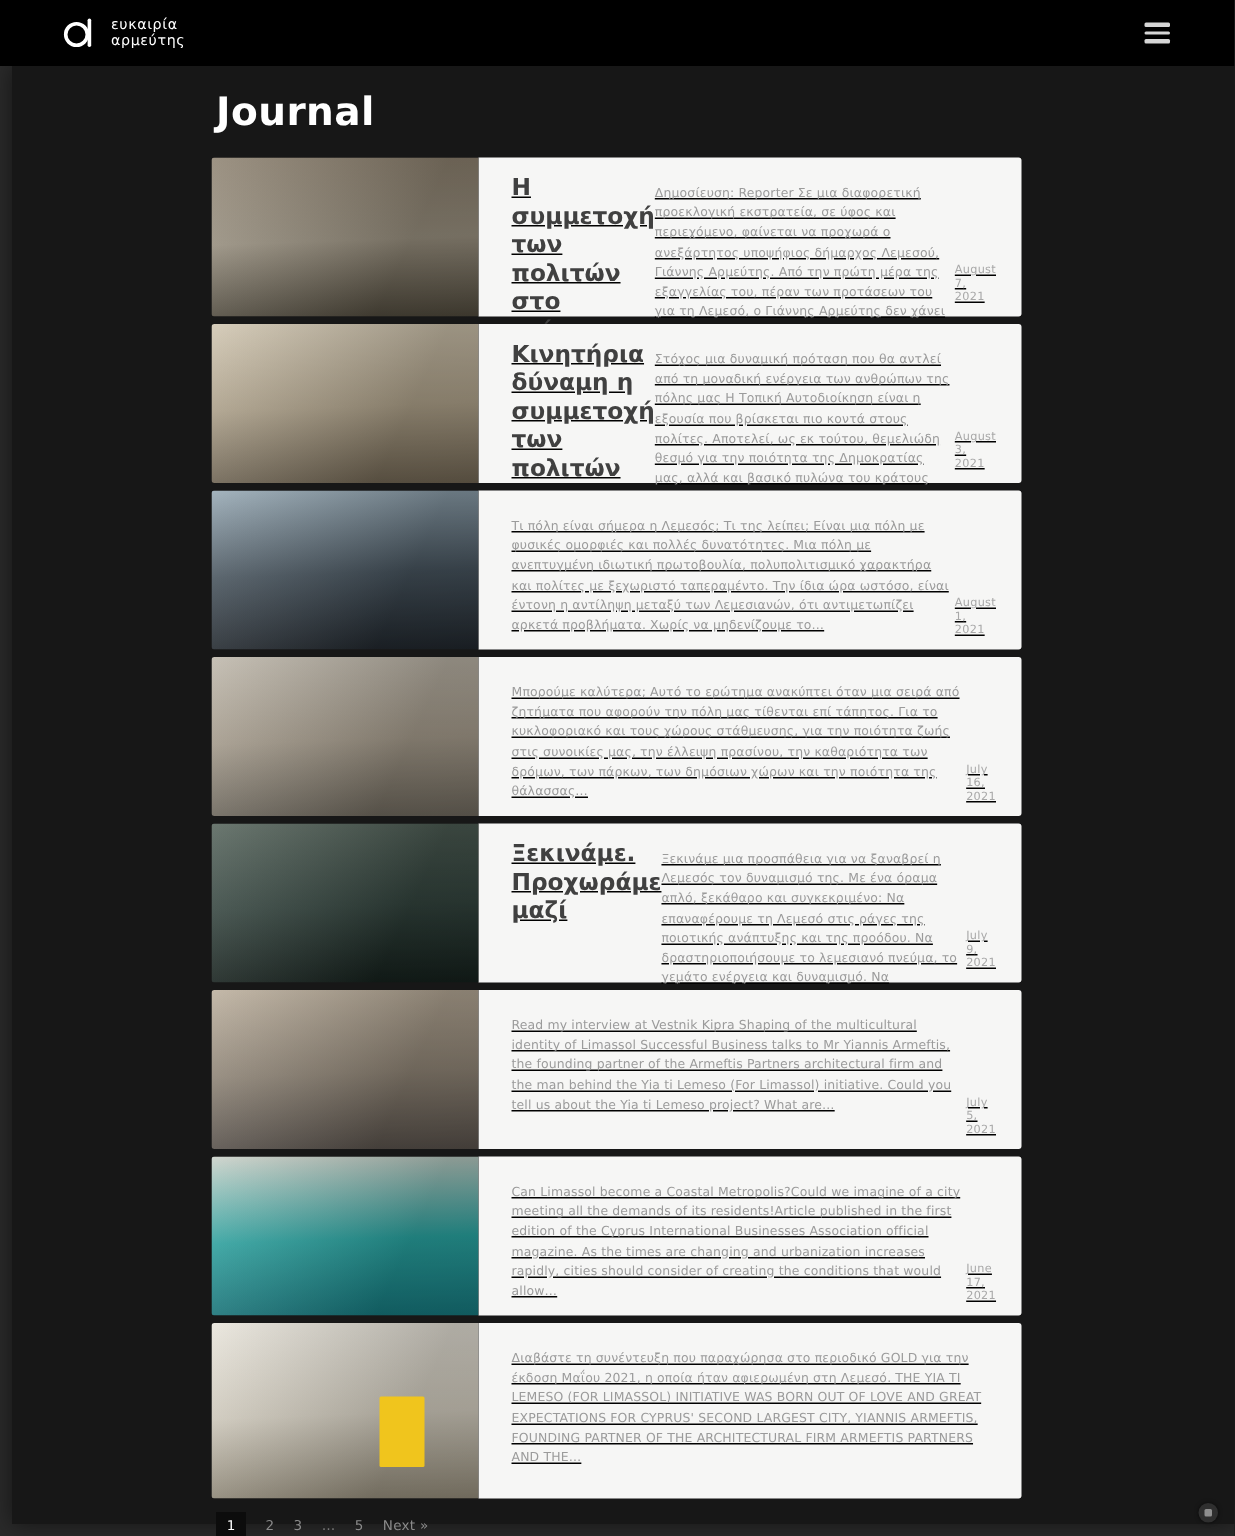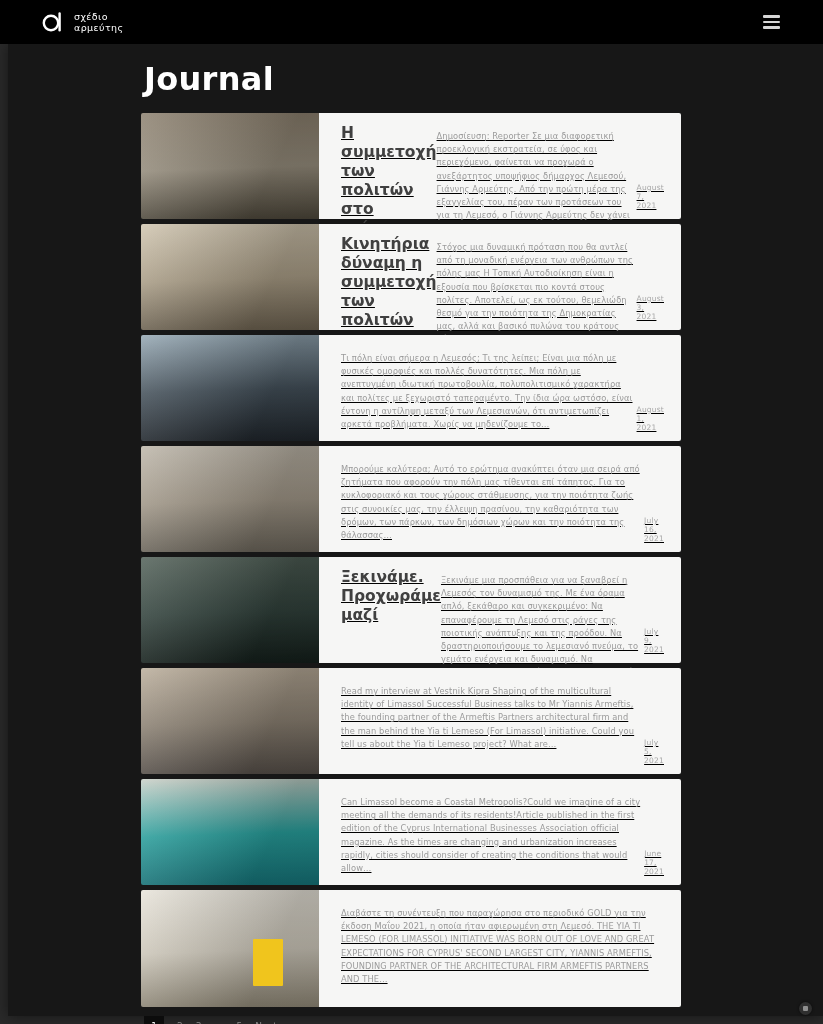--- a/index.html
+++ b/index.html
@@ -19,21 +19,21 @@
   .logo-text{color:#fff;font-size:9.5px;line-height:1.18;letter-spacing:.4px;}
   .menu-btn{margin-right:40px;width:20px;height:16px;display:flex;flex-direction:column;justify-content:center;gap:3px;cursor:pointer;}
   .menu-btn span{display:block;width:17px;height:2.4px;background:#d6d6d6;border-radius:1px;}
   
   .panel{
     position:absolute;left:8px;top:44px;width:815px;height:972px;
     background:#171717;box-shadow:0 0 14px rgba(0,0,0,.5);
   }
   .content{margin-left:133px;width:540px;}
   h1.journal{
-    color:#fff;font-size:32px;font-weight:700;letter-spacing:.3px;
+    color:#fff;font-size:26px;font-weight:700;letter-spacing:.3px;
     margin:0;padding:16px 0 15px 3px;
   }
   
   .card{
     display:flex;height:106px;margin-bottom:5px;cursor:pointer;
   }
   .card.tall{height:117px;}
   .thumb{
     width:178px;flex:0 0 178px;position:relative;overflow:hidden;
     border-radius:2px 0 0 2px;background:#555;
@@ -78,21 +78,21 @@
 
 <header class="topbar">
   <a class="logo">
     <span>
       <svg width="27" height="27" viewBox="0 0 27 27">
         <circle cx="11" cy="14" r="7.2" fill="none" stroke="#ffffff" stroke-width="2.4"></circle>
         <line x1="19.6" y1="4.5" x2="19.6" y2="21.2" stroke="#ffffff" stroke-width="2.4" stroke-linecap="round"></line>
       </svg>
     </span>
     <span class="logo-text">
-      <span>σχέδιο</span><br>
+      <span>ευκαιρία</span><br>
       <span>αρμεύτης</span>
     </span>
   </a>
   <div class="menu-btn">
     <span></span>
     <span></span>
     <span></span>
   </div>
 </header>
 

